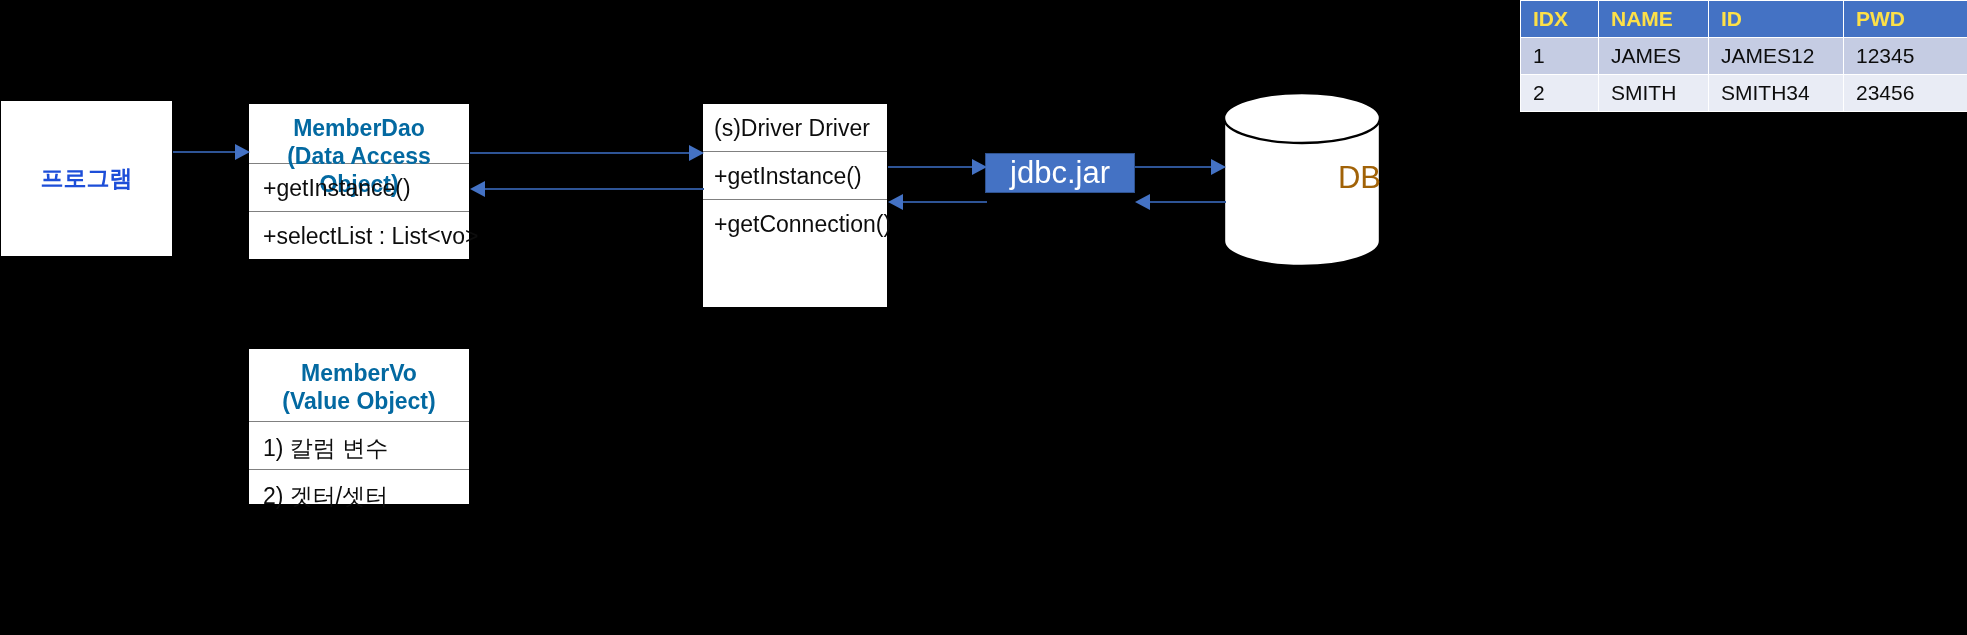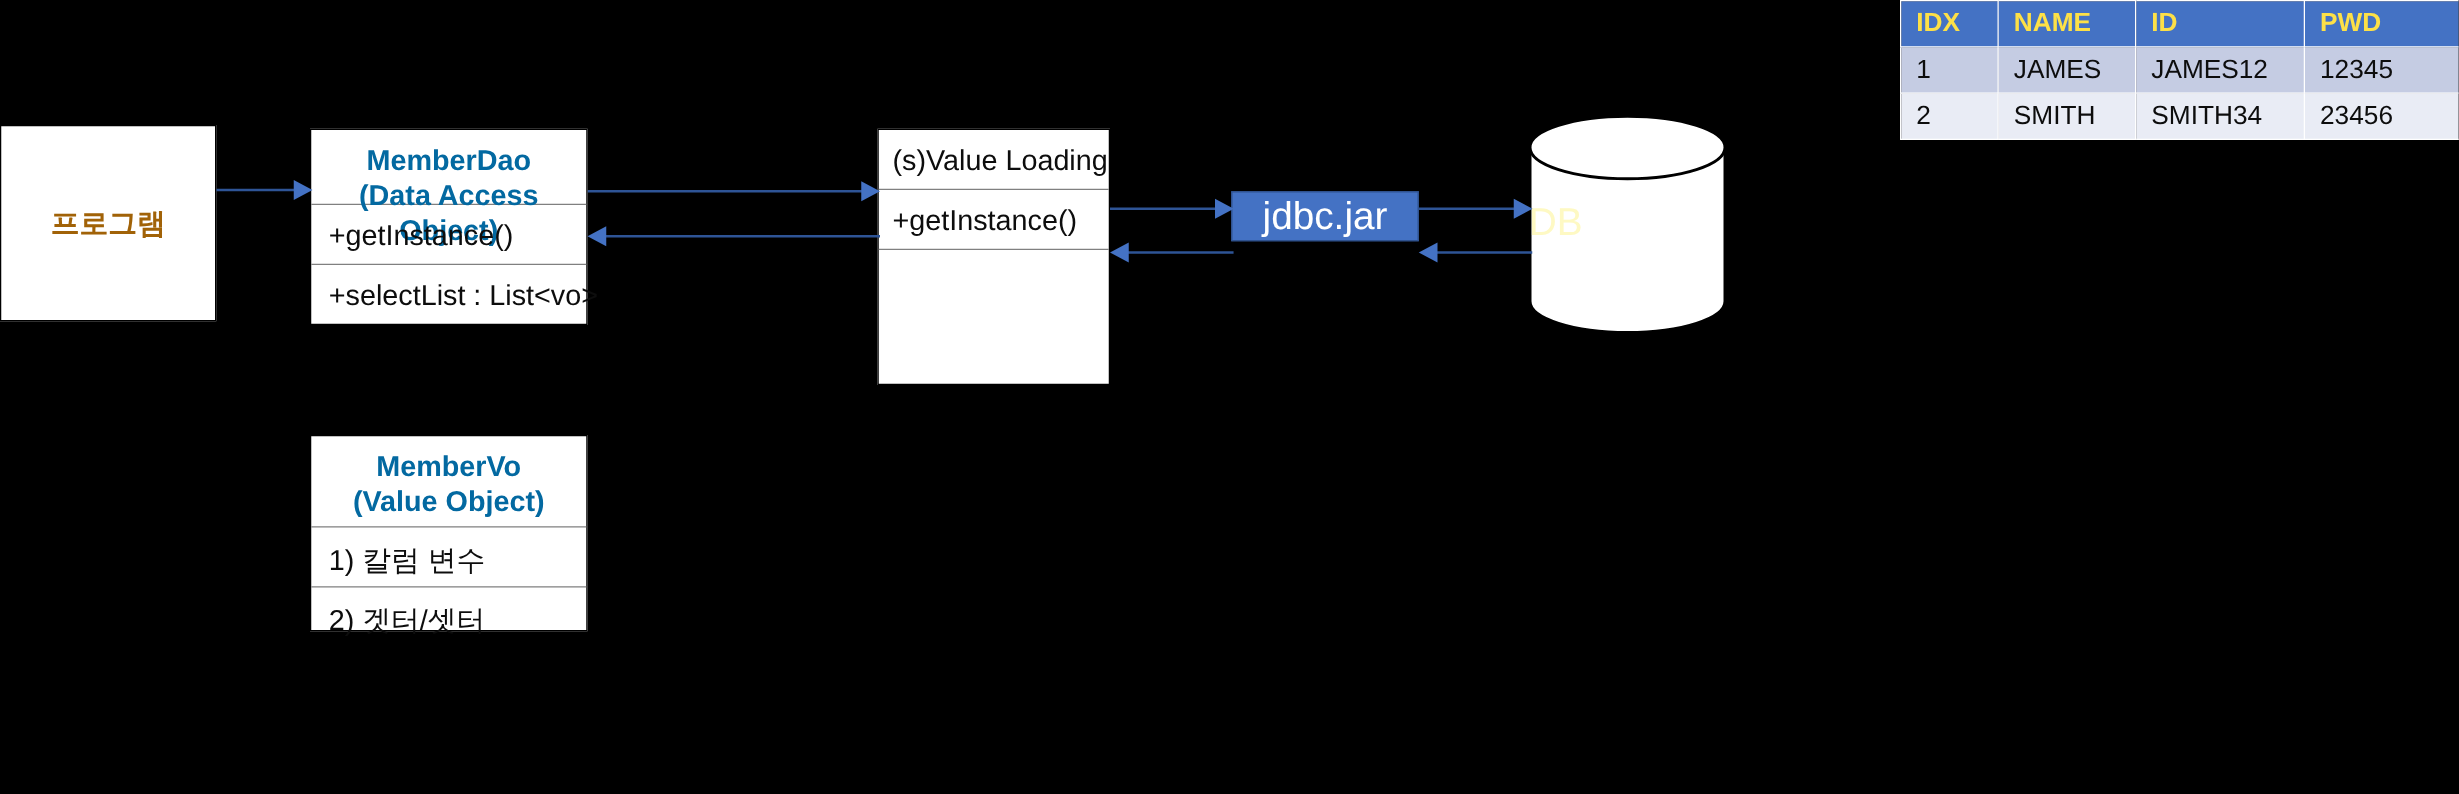--- a/index.html
+++ b/index.html
@@ -54,21 +54,21 @@
   .plain-box {
     position: absolute;
     background: #ffffff;
     border: 1px solid #000000;
     box-sizing: border-box;
     display: flex;
     align-items: center;
     justify-content: center;
     font-weight: bold;
     font-size: 23px;
-    color: #a16207;
+    color: #1d4ed8;
   }
 
   
   .jar-box {
     position: absolute;
     background: #4472c4;
     border: 1px solid #2f528f;
     box-sizing: border-box;
     display: flex;
     align-items: center;
@@ -77,23 +77,23 @@
     font-size: 31px;
   }
 
   
   .cylinder {
     position: absolute;
   }
   .cyl-label {
     position: absolute;
     width: 100%;
-    text-align: left;
+    text-align: right;
     font-size: 31px;
-    color: #fef9c3;
+    color: #a16207;
   }
 
   
   .db-table {
     position: absolute;
     border-collapse: collapse;
     table-layout: fixed;
   }
   .db-table th {
     background: #4472c4;
@@ -143,22 +143,23 @@
   </div>
 
   <div class="box" style="left:248px; top:348px; width:222px; height:157px;">
     <div class="hdr" style="height:73px;">MemberVo
 (Value Object)</div>
     <div class="row" style="height:48px;">1) 칼럼 변수</div>
     <div class="row last" style="height:47px;">2) 겟터/셋터</div>
   </div>
 
   <div class="box" style="left:702px; top:103px; width:186px; height:205px;">
-    <div class="row" style="height:48px; padding-left:11px;">(s)Value Loading</div>
+    <div class="row" style="height:48px; padding-left:11px;">(s)Driver Driver</div>
     <div class="row" style="height:48px; padding-left:11px;">+getInstance()</div>
+    <div class="row last" style="height:47px; padding-left:11px;">+getConnection()</div>
   </div>
 
   <div class="jar-box" style="left:985px; top:153px; width:150px; height:40px;">
     <span>jdbc.jar</span>
   </div>
 
   <div class="cylinder" style="left:1223px; top:92px; width:158px; height:175px;">
     <svg width="158" height="175" viewBox="0 0 158 175">
       <path d="M1,26 L1,149 A78,25 0 0,0 157,149 L157,26 Z" fill="#ffffff" stroke="#000000" stroke-width="2.4"></path>
       <ellipse cx="79" cy="26" rx="78" ry="25" fill="#ffffff" stroke="#000000" stroke-width="2.4"></ellipse>

